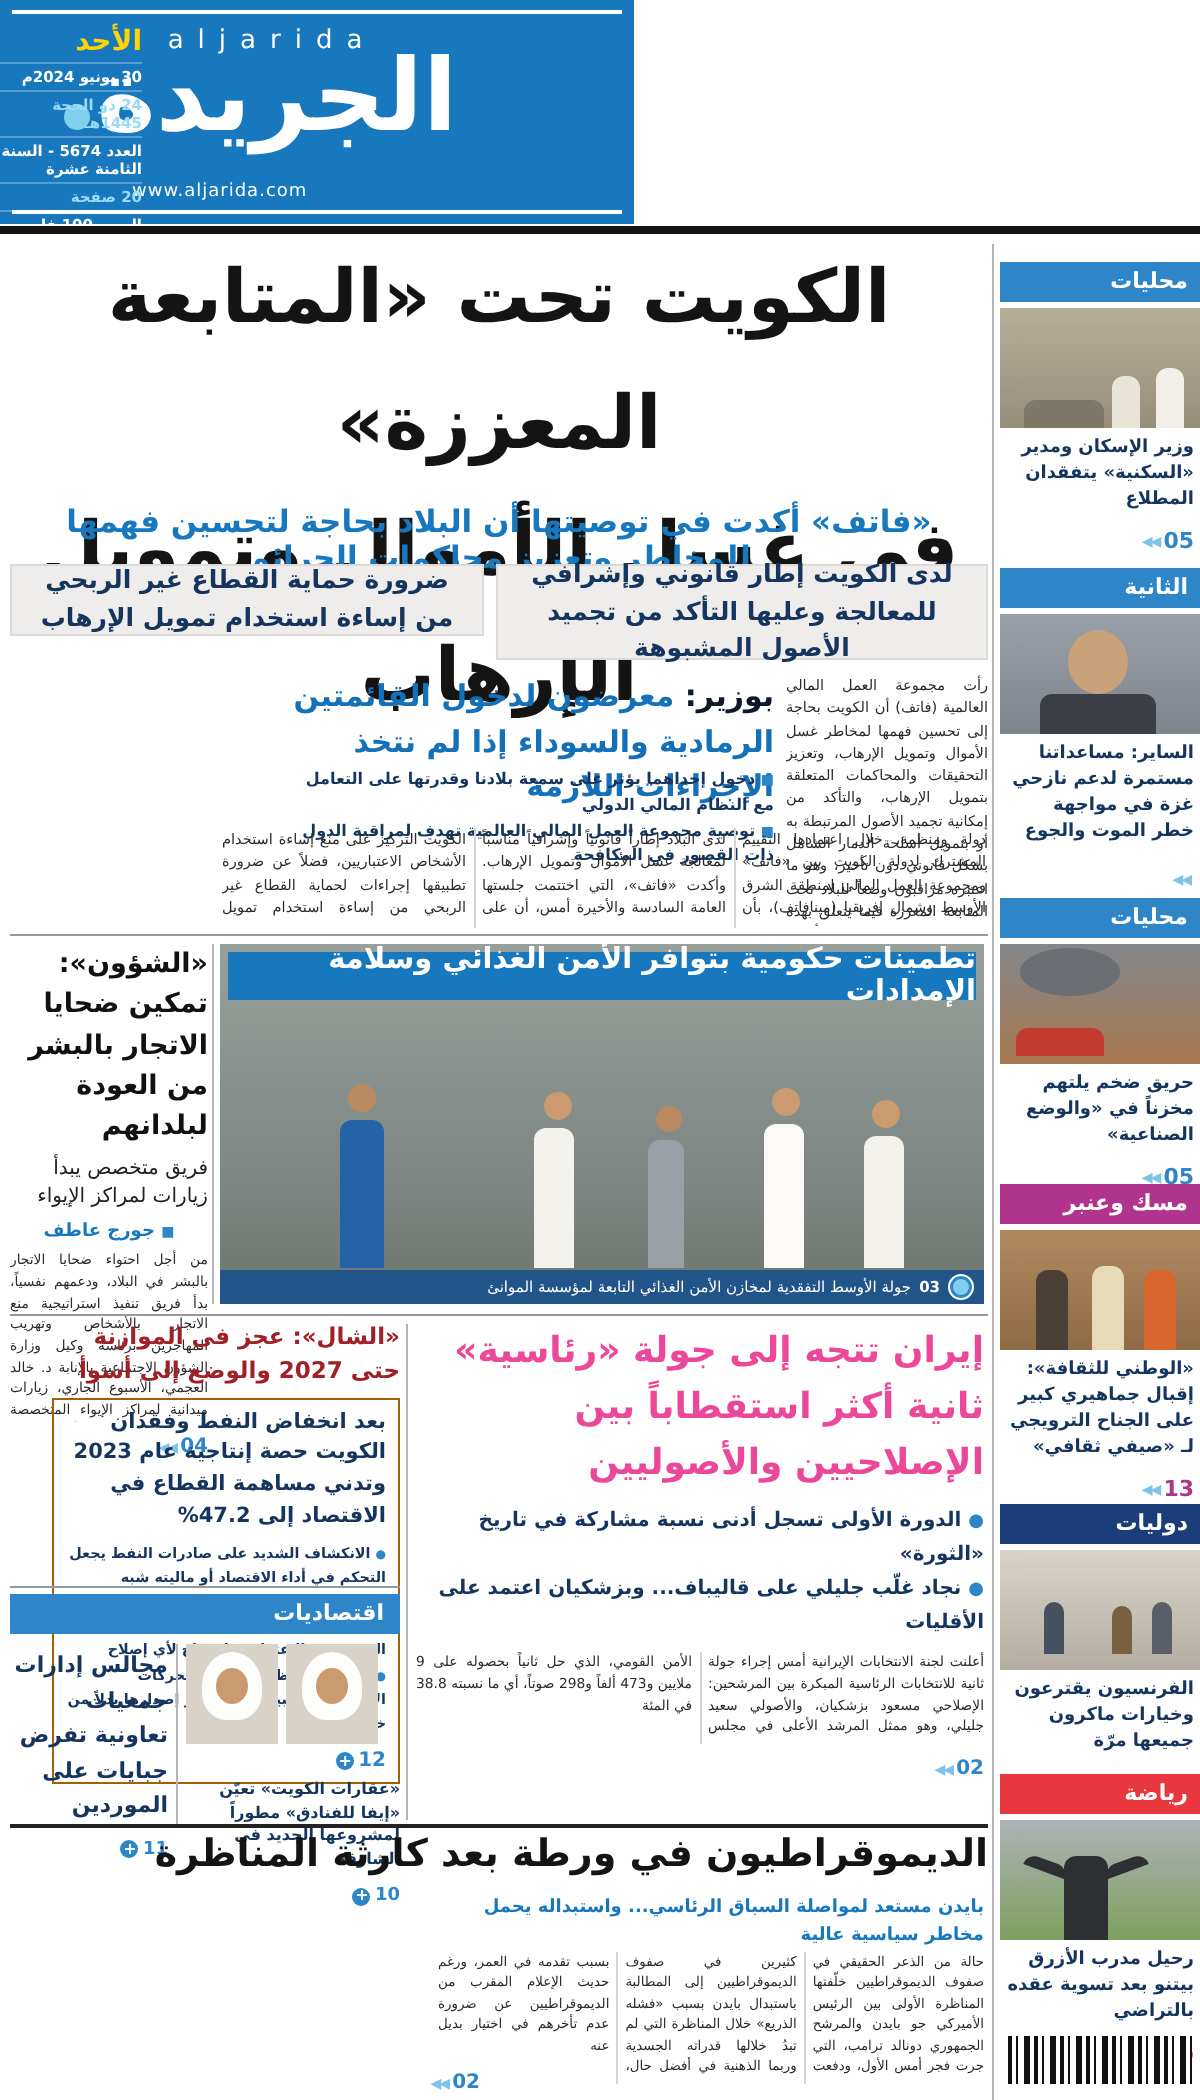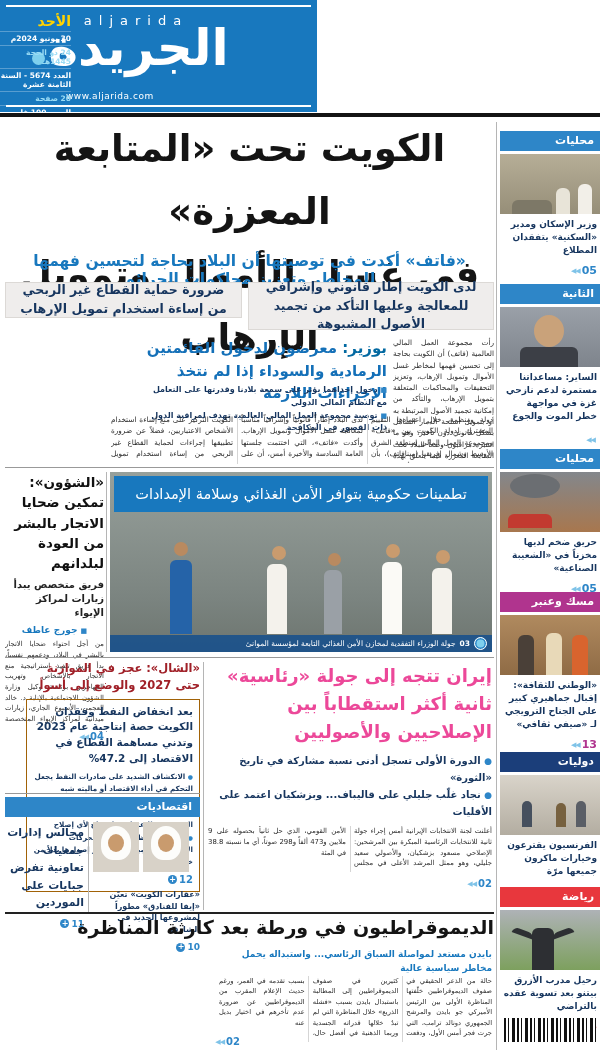--- a/index.html
+++ b/index.html
@@ -33,42 +33,42 @@
   .plus{display:inline-flex;align-items:center;justify-content:center;width:11px;height:11px;
         border-radius:50%;background:#2e86c8;color:#fff;font-size:9px;font-weight:bold;line-height:1;}
   .globe{display:inline-block;width:11px;height:11px;border-radius:50%;background:#7fd0ee;
          border:1px solid #fff;box-shadow:inset 0 0 0 1.5px #2e86c8;}
   
   .lead-h{font-size:37px;font-weight:bold;text-align:center;line-height:1.7;color:#141414;letter-spacing:-.5px;}
   .lead-sub{color:#1878be;font-size:15.5px;font-weight:bold;text-align:center;}
   .graybox{background:#efedec;border:1px solid #dcd9d6;color:#16355e;font-size:12.5px;font-weight:bold;
            text-align:center;display:flex;align-items:center;justify-content:center;padding:3px 8px;line-height:1.5;}
   .bodytxt{font-size:7.3px;line-height:1.55;text-align:justify;color:#2b2b2b;}
-  .q-kicker{color:#0369a1;}
+  .q-kicker{color:#0f172a;}
   .q-text{color:#1470b8;}
   .quote{font-size:15px;font-weight:bold;line-height:1.5;text-align:right;}
   .qbullet{font-size:8px;font-weight:bold;color:#16355e;line-height:1.6;}
   .sqb{color:#2e86c8;font-size:7px;}
   .cols3{column-count:3;column-gap:8px;column-rule:1px solid #d5d5d5;}
   .cols2{column-count:2;column-gap:8px;column-rule:1px solid #d5d5d5;}
   
   .sb-item{position:absolute;right:0;width:100px;}
   .sb-tab{color:#fff;font-weight:bold;font-size:11px;padding:3px 6px 4px;text-align:right;}
   .sb-photo{height:60px;margin-top:3px;}
   .sb-cap{font-size:9px;font-weight:bold;color:#16355e;text-align:right;line-height:1.45;padding:4px 3px 2px;}
   .sb-page{padding:0 3px;text-align:left;font-size:11px;}
   .t-blue{background:#2e86c8;} .t-magenta{background:#b0348e;} .t-navy{background:#1b3e7a;} .t-red{background:#e8373d;}
   .c-blue{color:#2e86c8;} .c-magenta{color:#b0348e;} .c-red{color:#e8373d;}
   .barcode{height:24px;background:repeating-linear-gradient(90deg,#111 0 2px,#fff 2px 4px,#111 4px 5px,#fff 5px 8px,#111 8px 11px,#fff 11px 13px);}
   
   .shuoon-h{font-size:13.5px;font-weight:bold;color:#111;text-align:right;line-height:1.5;}
-  .shuoon-sub{font-size:10px;font-weight:bold;color:#222;line-height:1.4;}
+  .shuoon-sub{font-size:10px;font-weight:normal;color:#222;line-height:1.4;}
   .byline{font-size:9px;font-weight:bold;color:#1878be;text-align:center;}
-  .photo-banner{position:absolute;top:4px;right:4px;left:4px;height:36px;background:#1878be;color:#fff;
-                font-size:14.5px;font-weight:normal;display:flex;align-items:center;justify-content:center;}
+  .photo-banner{position:absolute;top:4px;right:4px;left:4px;height:24px;background:#1878be;color:#fff;
+                font-size:14.5px;font-weight:bold;display:flex;align-items:center;justify-content:center;}
   .photo-cap{position:absolute;bottom:0;right:0;left:0;background:rgba(23,80,140,.88);color:#fff;
              font-size:7.5px;display:flex;align-items:center;gap:4px;padding:2px 5px;}
   
   .iran-h{font-size:18px;font-weight:bold;line-height:1.55;text-align:right;color:#ec4899;}
   .ibullet{font-size:10px;font-weight:bold;color:#16355e;line-height:1.7;text-align:right;}
   .dotb{color:#2e86c8;font-size:9px;}
   .shal-h{font-size:11.5px;font-weight:bold;color:#a02028;text-align:right;line-height:1.5;}
   .shal-box{border:1px solid #a16207;padding:4px 6px;}
   .shal-sub{font-size:10.5px;font-weight:bold;color:#16355e;text-align:right;line-height:1.5;}
   .sbullet{font-size:7.2px;font-weight:bold;color:#16355e;line-height:1.7;text-align:right;}
@@ -149,21 +149,21 @@
       <span class="arrows">◀◀</span>
     </div>
   </div>
 
   <div class="sb-item" style="top:449px;">
     <div class="sb-tab t-blue">محليات</div>
     <div class="sb-photo ph" style="background:linear-gradient(180deg,#83878c,#a8774e);">
       <span class="head" style="top:2px;left:10px;width:50px;height:24px;background:#6b6e72;"></span>
       <span class="fig" style="bottom:4px;left:8px;width:44px;height:14px;background:#c23a30;"></span>
     </div>
-    <div class="sb-cap">حريق ضخم لديها مخزناً في «الشعيبة الصناعية»</div>
+    <div class="sb-cap">حريق ضخم يلتهم مخزناً في «والوضع الصناعية»</div>
     <div class="sb-page pageref">
       <span class="c-blue">05</span>
       <span class="arrows">◀◀</span>
     </div>
   </div>
 
   <div class="sb-item" style="top:592px;">
     <div class="sb-tab t-magenta">مسك وعنبر</div>
     <div class="sb-photo ph" style="background:linear-gradient(180deg,#b08a5f,#8f6b45);">
       <span class="fig" style="bottom:0;right:12px;width:16px;height:40px;background:#d8642e;"></span>
@@ -252,21 +252,21 @@
     <span class="fig" style="bottom:18px;left:60px;width:22px;height:74px;background:#2563a8;"></span>
     <span class="head" style="bottom:88px;right:42px;width:14px;height:14px;background:#c99b6e;"></span>
     <span class="head" style="bottom:94px;right:92px;width:14px;height:14px;background:#c99b6e;"></span>
     <span class="head" style="bottom:86px;right:151px;width:13px;height:13px;background:#b98a60;"></span>
     <span class="head" style="bottom:92px;right:206px;width:14px;height:14px;background:#c99b6e;"></span>
     <span class="head" style="bottom:96px;left:64px;width:14px;height:14px;background:#b98a60;"></span>
     <div class="photo-banner">تطمينات حكومية بتوافر الأمن الغذائي وسلامة الإمدادات</div>
     <div class="photo-cap">
       <span class="globe"></span>
       <span style="font-weight:bold;">03</span>
-      <span>جولة الوزراء التفقدية لمخازن الأمن الغذائي التابعة لمؤسسة الموانئ</span>
+      <span>جولة الأوسط التفقدية لمخازن الأمن الغذائي التابعة لمؤسسة الموانئ</span>
     </div>
   </div>
 
   <div class="abs hline" style="top:657px;right:106px;width:489px;height:1px;"></div>
 
   <div class="abs" style="top:662px;right:108px;width:284px;">
     <div class="iran-h">إيران تتجه إلى جولة «رئاسية» ثانية أكثر استقطاباً بين الإصلاحيين والأصوليين</div>
     <div style="margin-top:6px;">
       <div class="ibullet"><span class="dotb">●</span> <span>الدورة الأولى تسجل أدنى نسبة مشاركة في تاريخ «الثورة»</span></div>
       <div class="ibullet"><span class="dotb">●</span> <span>نجاد غلّب جليلي على قاليباف... وبزشكيان اعتمد على الأقليات</span></div>

